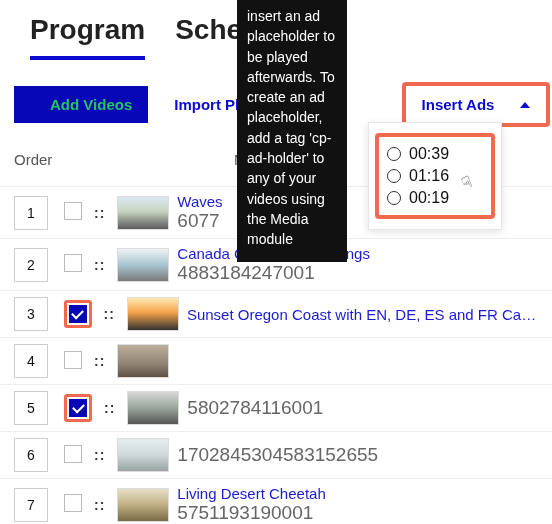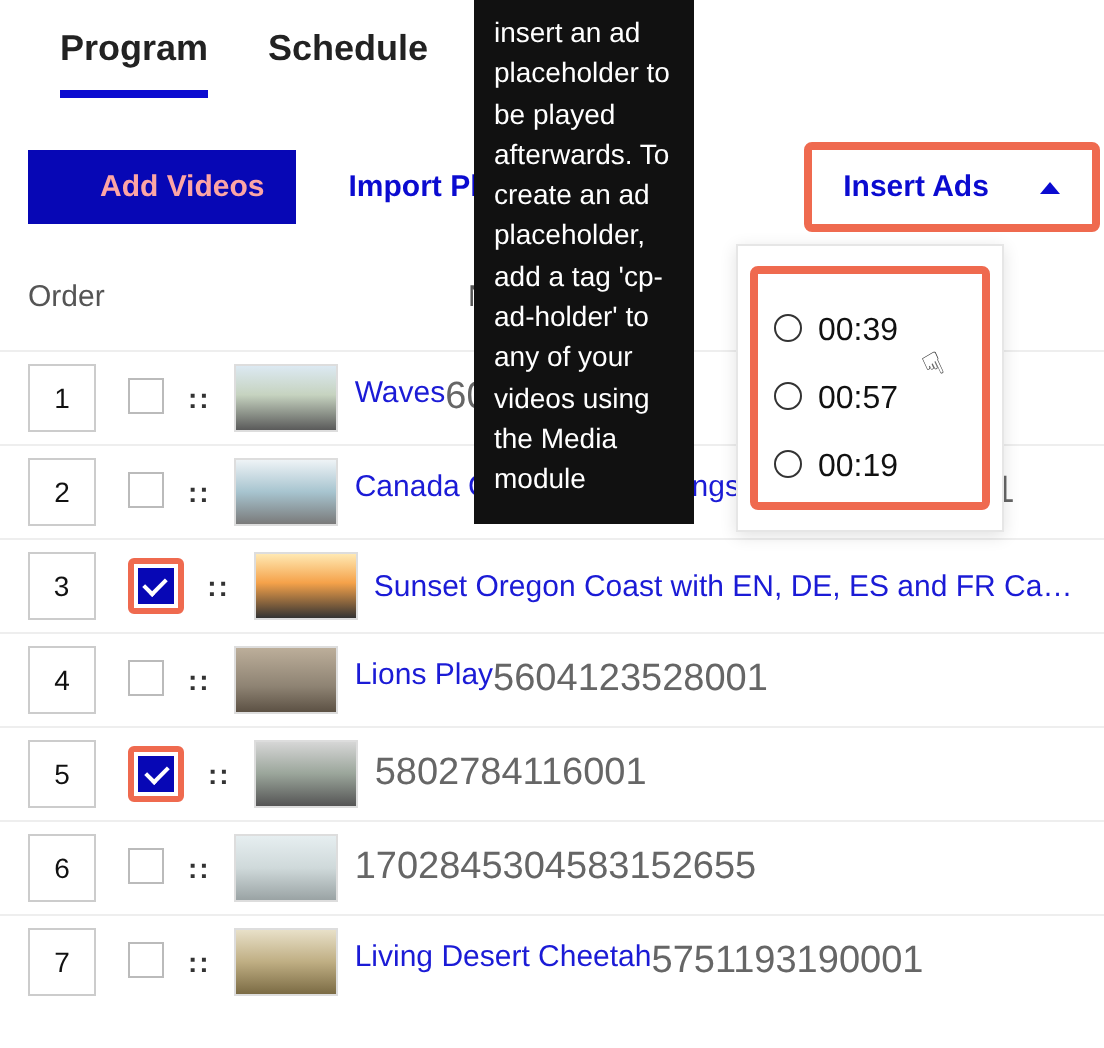--- a/index.html
+++ b/index.html
@@ -1,51 +1,51 @@
 <!DOCTYPE html>
 <html><head>
 <meta charset="utf-8">
 <style>
   * { box-sizing: border-box; margin: 0; padding: 0; }
   body { font-family: -apple-system, BlinkMacSystemFont, "Segoe UI", Arial, sans-serif; font-size: 14px; color: #111; background: #fff; width: 552px; height: 524px; overflow: hidden; position: relative; }
   .tabs { display: flex; gap: 30px; padding: 8px 20px 0 30px; }
-  .tab { font-size: 18px; font-weight: 700; padding: 6px 0 10px 0; color: #222; cursor: pointer; }
+  .tab { font-size: 28px; font-weight: 700; padding: 6px 0 10px 0; color: #222; cursor: pointer; }
   .tab.active { border-bottom: 4px solid #0b0bd0; }
   .toolbar { display: flex; gap: 10px; padding: 22px 14px 18px 14px; align-items: center; }
   .btn { padding: 10px 16px; font-size: 15px; font-weight: 700; cursor: pointer; border: none; background: #fff; color: #0b0bd0; white-space: nowrap; }
-  .btn.primary { background: #0707b5; color: #fca5a5; padding-left: 36px; }
+  .btn.primary { background: #0707b5; color: #22c55e; padding-left: 36px; }
   .btn.dropdown { display: inline-flex; align-items: center; gap: 22px; }
   .btn .chev { width: 0; height: 0; border-left: 5px solid transparent; border-right: 5px solid transparent; border-bottom: 6px solid #0b0bd0; margin-left: 4px; }
   .headers { display: flex; padding: 6px 14px 18px 14px; color: #555; font-size: 15px; }
   .col-order { width: 120px; }
   .col-name { flex: 1; padding-left: 100px; }
   .rows { }
   .row { display: flex; align-items: center; padding: 6px 10px; border-top: 1px solid #eee; gap: 8px; }
   .order-box { width: 34px; height: 34px; border: 1px solid #ccc; display: flex; align-items: center; justify-content: center; margin-right: 8px; margin-left: 4px; font-size: 14px; }
   .cb { width: 18px; height: 18px; border: 1px solid #bbb; display: inline-flex; align-items: center; justify-content: center; background: #fff; cursor: pointer; }
   .cb.checked { background: #0707b5; border-color: #0707b5; color: #fff; }
   .cb.checked::after { content: ""; width: 9px; height: 5px; border-left: 2px solid #fff; border-bottom: 2px solid #fff; transform: rotate(-45deg) translate(1px,-1px); }
   .drag { color: #333; font-weight: 700; letter-spacing: 1px; padding: 0 4px; cursor: grab; }
   .thumb { width: 52px; height: 34px; background: linear-gradient(180deg,#aecfe8 0%, #8ea97f 60%, #6e6e6e 100%); border: 1px solid #ddd; flex: 0 0 52px; }
   .thumb.t1 { background: linear-gradient(180deg,#dce9f2 0%, #c6d3c0 45%, #5a5a5a 100%); }
   .thumb.t2 { background: linear-gradient(180deg,#eef3f6 0%, #a7c4cf 50%, #7a7a7a 100%); }
   .thumb.t3 { background: linear-gradient(180deg,#ffe9b3 0%, #f5a24a 45%, #333 100%); }
   .thumb.t4 { background: linear-gradient(180deg,#bcae9a 0%, #8e8373 60%, #5c5144 100%); }
   .thumb.t5 { background: linear-gradient(180deg,#d6d6d6 0%, #9aa59a 50%, #555 100%); }
   .thumb.t6 { background: linear-gradient(180deg,#e6eef0 0%, #cfd9da 50%, #9aa3a4 100%); }
   .thumb.t7 { background: linear-gradient(180deg,#e8e0c8 0%, #bfae83 50%, #7b6b44 100%); }
-  .meta { display: flex; flex-direction: row; min-width: 0; }
+  .meta { display: flex; flex-direction: column; min-width: 0; }
   .title { color: #1b1bd6; font-size: 15px; white-space: nowrap; overflow: hidden; text-overflow: ellipsis; max-width: 360px; }
   .vid { color: #666; font-size: 19px; }
   .highlight { border: 3px solid #ef6a4f; border-radius: 3px; padding: 2px; }
   .highlight-btn { border: 4px solid #ef6a4f; border-radius: 4px; padding: 0; }
   .tooltip { position: absolute; left: 237px; top: 0; width: 110px; background: #111; color: #fff; font-size: 14px; line-height: 1.45; padding: 6px 10px 12px 10px; z-index: 20; }
   .dropdown-panel { position: absolute; left: 368px; top: 122px; width: 134px; background: #fff; border: 1px solid #e6e6e6; box-shadow: 0 2px 8px rgba(0,0,0,0.12); z-index: 15; padding: 10px 6px; }
   .dropdown-inner { border: 4px solid #ef6a4f; border-radius: 4px; padding: 6px 8px; }
-  .opt { display: flex; gap: 8px; padding: 2px 0; font-size: 16px; cursor: pointer; margin-top: 12px; }
+  .opt { display: flex; align-items: center; gap: 8px; padding: 2px 0; font-size: 16px; cursor: pointer; }
   .radio { width: 14px; height: 14px; border: 1.5px solid #333; border-radius: 50%; }
   .cursor { position: absolute; left: 462px; top: 173px; z-index: 30; font-size: 16px; user-select: none; pointer-events: none; }
   .cursor::after { content: "☟"; transform: rotate(-25deg); display:inline-block; color:#333; }
 </style>
 </head>
 <body>
 
 <div class="tabs">
   <div class="tab active">Program</div>
   <div class="tab">Schedule</div>
@@ -97,24 +97,20 @@
       <div class="thumb t3"></div>
       <div class="meta">
         <div class="title">Sunset Oregon Coast with EN, DE, ES and FR Captions</div>
       </div>
     </div>
     <div class="row">
       <div class="order-box">4</div>
       <span><span class="cb"></span></span>
       <span class="drag">::</span>
       <div class="thumb t4"></div>
-      <div class="meta">
-        <div class="title">Lions Play</div>
-        <div class="vid">5604123528001</div>
-      </div>
     </div>
     <div class="row">
       <div class="order-box">5</div>
       <span class="highlight"><span class="cb checked"></span></span>
       <span class="drag">::</span>
       <div class="thumb t5"></div>
       <div class="meta">
         <div class="vid">5802784116001</div>
       </div>
     </div>
@@ -142,21 +138,21 @@
 <div class="tooltip">insert an ad placeholder to be played afterwards. To create an ad placeholder, add a tag 'cp-ad-holder' to any of your videos using the Media module</div>
 
 <div class="dropdown-panel">
   <div class="dropdown-inner" id="ads-opts">
       <div class="opt">
         <span class="radio"></span>
         <span>00:39</span>
       </div>
       <div class="opt">
         <span class="radio"></span>
-        <span>00:57</span>
+        <span>01:16</span>
       </div>
       <div class="opt">
         <span class="radio"></span>
         <span>00:19</span>
       </div>
     </div>
 </div>
 
 <span class="cursor"></span>
 

